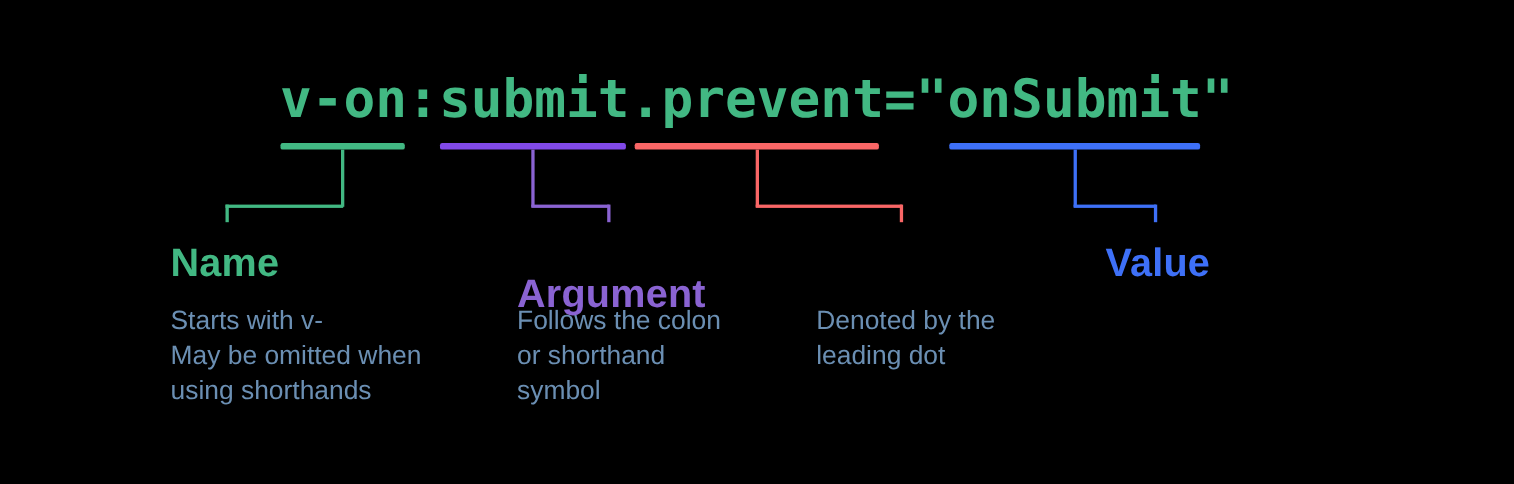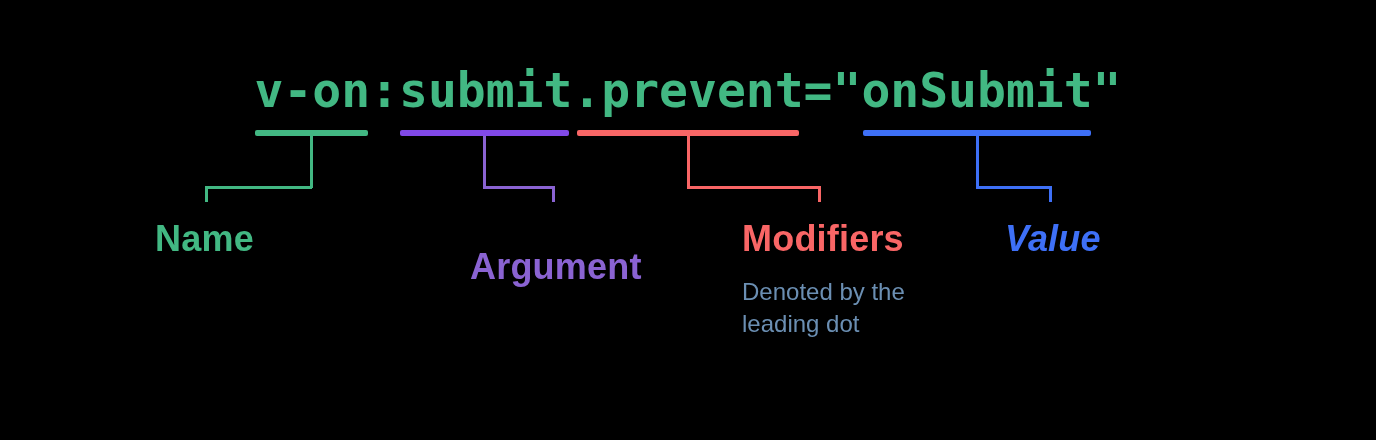--- a/index.html
+++ b/index.html
@@ -70,46 +70,51 @@
     white-space: pre-line;
   }
   .bg-name { background: var(--name); }
   .fg-name { color: var(--name); }
   .bg-arg-u { background: var(--argument-underline); }
   .bg-arg { background: var(--argument); }
   .fg-arg { color: var(--argument); margin-top: 28px; }
   .bg-mod { background: var(--modifiers); }
   .fg-mod { color: var(--modifiers); }
   .bg-val { background: var(--value); }
-  .fg-val { color: var(--value); font-style: italic; }
+  .fg-val { color: var(--value); }
 </style>
 </head>
 <body>
 
 <div class="stage">
 
   <div class="code">v-on:submit.prevent="onSubmit"</div>
 
   <div class="underline bg-name" style="left:255px;width:113px"></div>
   <div class="stem bg-name" style="left:310px"></div>
   <div class="arm bg-name" style="left:205px;width:107px"></div>
   <div class="drop bg-name" style="left:205px"></div>
   <div class="label fg-name" style="left:155px">Name</div>
+  <div class="desc" style="left:155px">Starts with v-
+May be omitted when
+using shorthands</div>
 
   <div class="underline bg-arg-u" style="left:400px;width:169px"></div>
   <div class="stem bg-arg" style="left:483px"></div>
   <div class="arm bg-arg" style="left:483px;width:71px"></div>
   <div class="drop bg-arg" style="left:552px"></div>
   <div class="label fg-arg" style="left:470px">Argument</div>
+  <div class="desc" style="left:470px">Follows the colon
+or shorthand
+symbol</div>
 
   <div class="underline bg-mod" style="left:577px;width:222px"></div>
   <div class="stem bg-mod" style="left:687px"></div>
   <div class="arm bg-mod" style="left:687px;width:133px"></div>
   <div class="drop bg-mod" style="left:818px"></div>
-  <div class="label fg-mod" style="left:742px">Modifiers</div>
   <div class="desc" style="left:742px">Denoted by the
 leading dot</div>
 
   <div class="underline bg-val" style="left:863px;width:228px"></div>
   <div class="stem bg-val" style="left:976px"></div>
   <div class="arm bg-val" style="left:976px;width:75px"></div>
   <div class="drop bg-val" style="left:1049px"></div>
   <div class="label fg-val" style="left:1005px">Value</div>
 
 </div>

